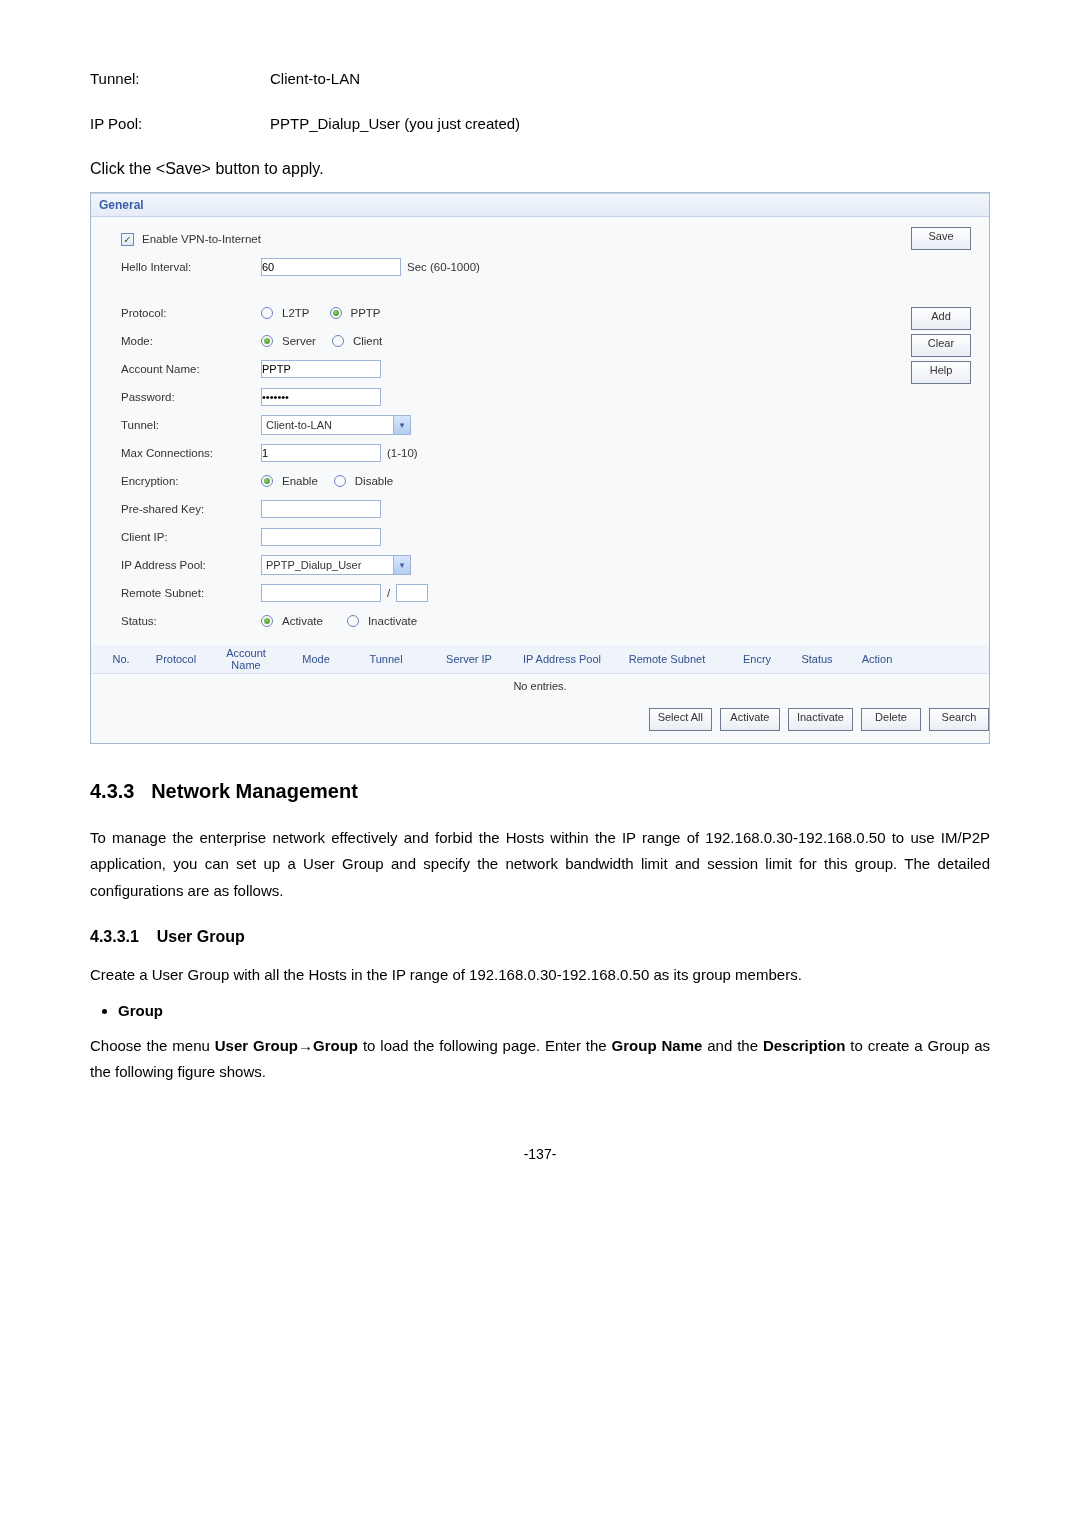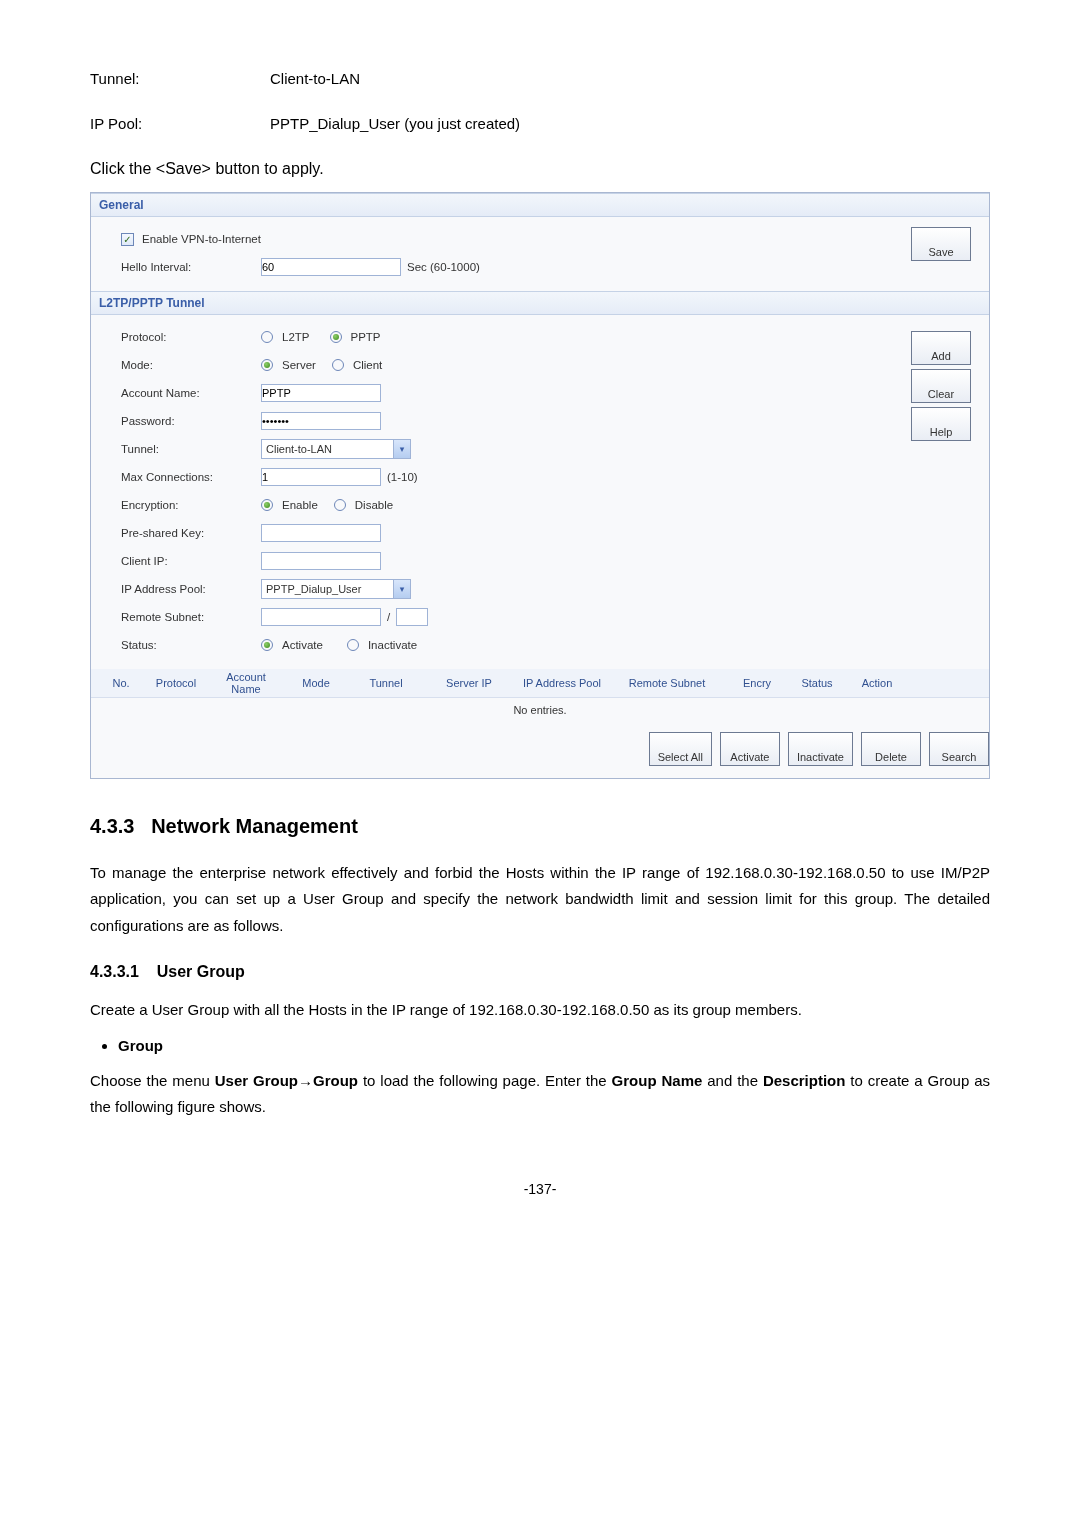--- a/index.html
+++ b/index.html
@@ -82,25 +82,25 @@
     width: 13px; height: 13px;
     border: 1px solid #6d87b8;
     background: linear-gradient(#f4f8ff,#dfe9f7);
     font-size: 10px; color: #2f6a18;
   }
   .btn {
     display: inline-block;
     border: 1px solid #6d7a92;
     background: linear-gradient(#ffffff, #e9edf4);
     min-width: 60px;
-    height: 16px;
+    height: 23px;
     font-size: 11px;
     text-align: center;
     line-height: 17px;
-    padding: 16px 8px;
+    padding: 0 8px;
   }
   .side-buttons {
     position: absolute;
     right: 18px;
     top: 16px;
     display: flex;
     flex-direction: column;
     gap: 4px;
   }
   .thead-row, .trow {
@@ -148,21 +148,20 @@
     </div>
     <div class="frow">
       <div class="flabel">Hello Interval:</div>
       <div class="fctrl">
         <input class="tbox w160" value="60" style="">
         <span>Sec (60-1000)</span>
       </div>
     </div>
   </div>
 
-  <div class="section-head">L2TP/PPTP Tunnel</div>
   <div class="section-body">
     <div class="side-buttons">
       <span class="btn">Add</span>
       <span class="btn">Clear</span>
       <span class="btn">Help</span>
     </div>
 
     <div class="frow">
       <div class="flabel">Protocol:</div>
       <div class="fctrl">

